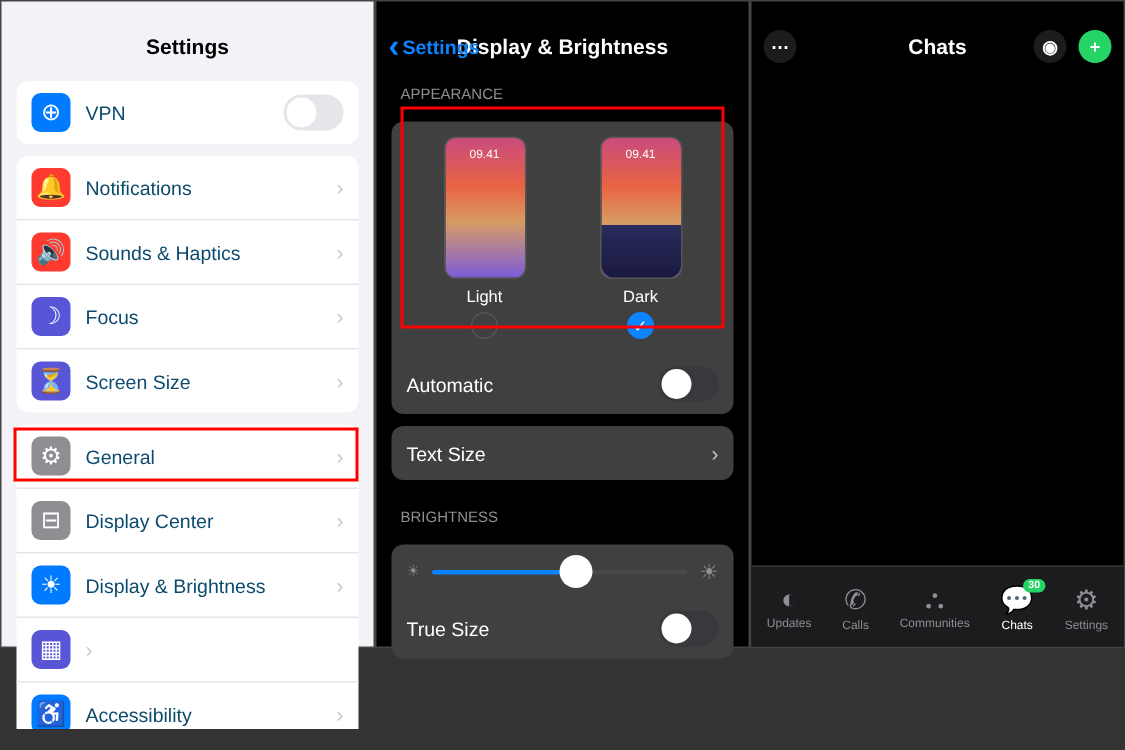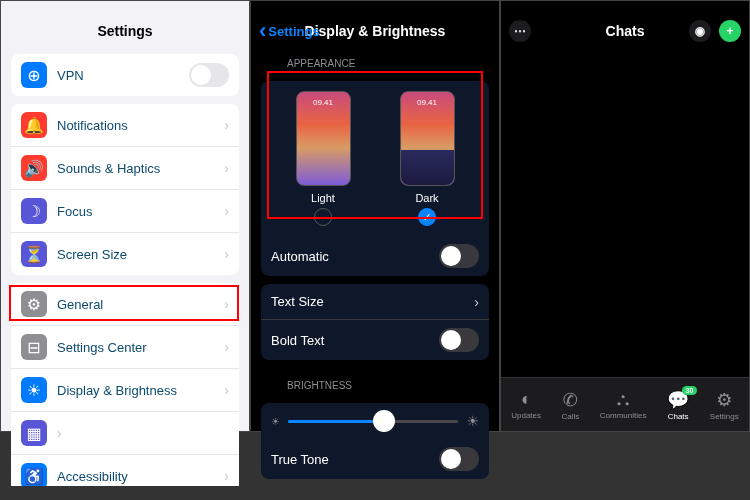--- a/index.html
+++ b/index.html
@@ -11,32 +11,32 @@
 .hdr{height:30px;display:flex;align-items:center;justify-content:center;position:relative;font-size:14px;font-weight:600}
 .p1 .hdr{color:#000}
 .p2 .hdr,.p3 .hdr{color:#fff}
 .back{position:absolute;left:8px;color:#0a84ff;font-size:13px;display:flex;align-items:center}
 .back::before{content:"‹";font-size:22px;margin-right:2px}
 .iconr{position:absolute;right:8px;display:flex;gap:8px;align-items:center}
 .circ{width:22px;height:22px;border-radius:50%;display:flex;align-items:center;justify-content:center;font-size:12px}
 .cdark{background:#1c1c1e;color:#fff}
 .cgreen{background:#25d366;color:#fff;font-weight:bold}
 .grp{background:#fff;border-radius:8px;margin:8px 10px}
-.p2 .grp{background:#0f172a}
+.p2 .grp{background:#404040}
 .row{display:flex;align-items:center;padding:8px 10px;border-bottom:0.5px solid #e5e5ea;position:relative;min-height:36px}
 .p2 .row{border-bottom:0.5px solid #38383a;color:#fff}
 .row:last-child{border-bottom:none}
 .ic{width:26px;height:26px;border-radius:6px;margin-right:10px;display:flex;align-items:center;justify-content:center;color:#fff;flex-shrink:0}
 .lbl{font-size:13px;flex:1}
 .p1 .lbl{color:#0c4a6e}
 .chev{color:#c7c7cc;font-size:14px}
 .tog{width:40px;height:24px;background:#e5e5ea;border-radius:12px;position:relative}
 .p2 .tog{background:#39393d}
 .tog::after{content:"";position:absolute;width:20px;height:20px;background:#fff;border-radius:50%;top:2px;left:2px}
-.shdr{font-size:10px;color:#8e8e93;padding:12px 36px 4px;text-transform:uppercase}
+.shdr{font-size:10px;color:#8e8e93;padding:12px 16px 4px;text-transform:uppercase}
 .hl{border:2px solid red;position:absolute;pointer-events:none}
 .appear{display:flex;justify-content:space-around;padding:10px}
 .mode{text-align:center;color:#fff;font-size:11px}
 .mock{width:55px;height:95px;border-radius:8px;margin-bottom:6px;background:linear-gradient(#c94b7c,#e96443 35%,#d89b64 60%,#7c5cd8);position:relative;border:1px solid #555}
 .mock::before{content:"09.41";position:absolute;top:6px;left:0;right:0;color:#fff;font-size:8px}
 .mock.dk::after{content:"";position:absolute;bottom:0;left:0;right:0;height:35px;background:linear-gradient(#2a2a5e,#1a1a3e);border-radius:0 0 8px 8px}
 .rad{width:18px;height:18px;border-radius:50%;margin:4px auto 0;border:1.5px solid #555}
 .rad.on{background:#0a84ff;border-color:#0a84ff;display:flex;align-items:center;justify-content:center}
 .rad.on::after{content:"✓";color:#fff;font-size:11px}
 .slider{display:flex;align-items:center;padding:10px;gap:8px}
@@ -90,21 +90,21 @@
         </div>
       </div>
     <div class="grp" id="g2">
         <div class="row">
           <div class="ic" style="background:#8e8e93">⚙</div>
           <div class="lbl">General</div>
           <div class="chev">›</div>
         </div>
         <div class="row">
           <div class="ic" style="background:#8e8e93">⊟</div>
-          <div class="lbl">Settings Center</div>
+          <div class="lbl">Display Center</div>
           <div class="chev">›</div>
         </div>
         <div class="row">
           <div class="ic" style="background:#007aff">☀</div>
           <div class="lbl">Display &amp; Brightness</div>
           <div class="chev">›</div>
         </div>
         <div class="row">
           <div class="ic" style="background:#5856d6">▦</div>
           <div class="chev">›</div>
@@ -143,37 +143,33 @@
       <div class="row">
         <div class="lbl">Automatic</div>
         <div class="tog"></div>
       </div>
     </div>
     <div class="grp">
       <div class="row">
         <div class="lbl">Text Size</div>
         <div class="chev">›</div>
       </div>
-      <div class="row">
-        <div class="lbl">Bold Text</div>
-        <div class="tog"></div>
-      </div>
     </div>
     <div class="shdr">BRIGHTNESS</div>
     <div class="grp">
       <div class="slider">
         <span class="sun">☀</span>
         <div class="track">
             <div class="fill"></div>
             <div class="thumb"></div>
           </div>
         <span class="sun" style="font-size:14px">☀</span>
       </div>
       <div class="row">
-        <div class="lbl">True Tone</div>
+        <div class="lbl">True Size</div>
         <div class="tog"></div>
       </div>
     </div>
 
   </div>
   <div class="hl" style="top:70px;left:16px;width:216px;height:148px"></div>
 </div>
 
 <div class="phone p3">
   <div class="sb"></div>

